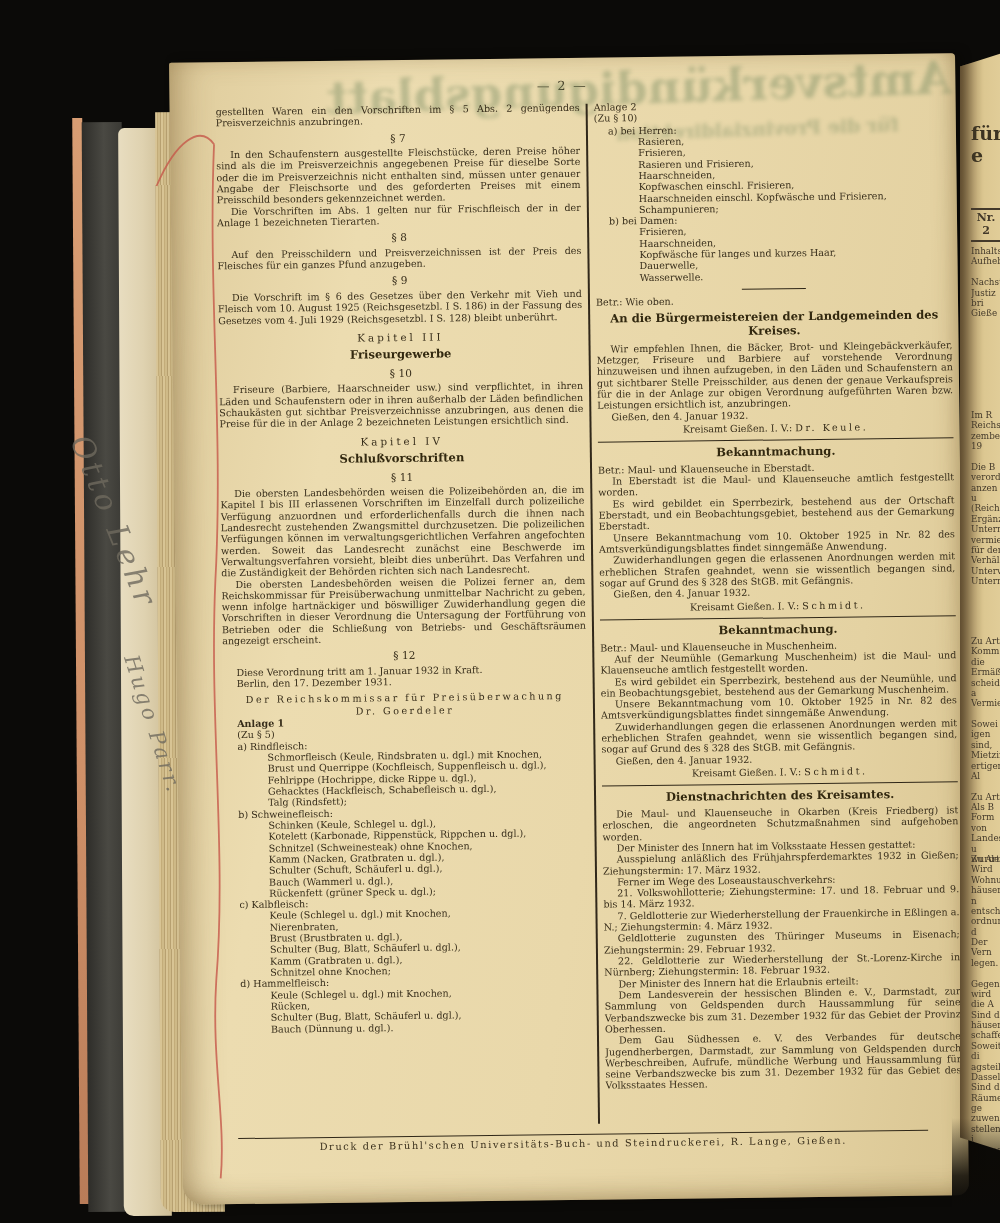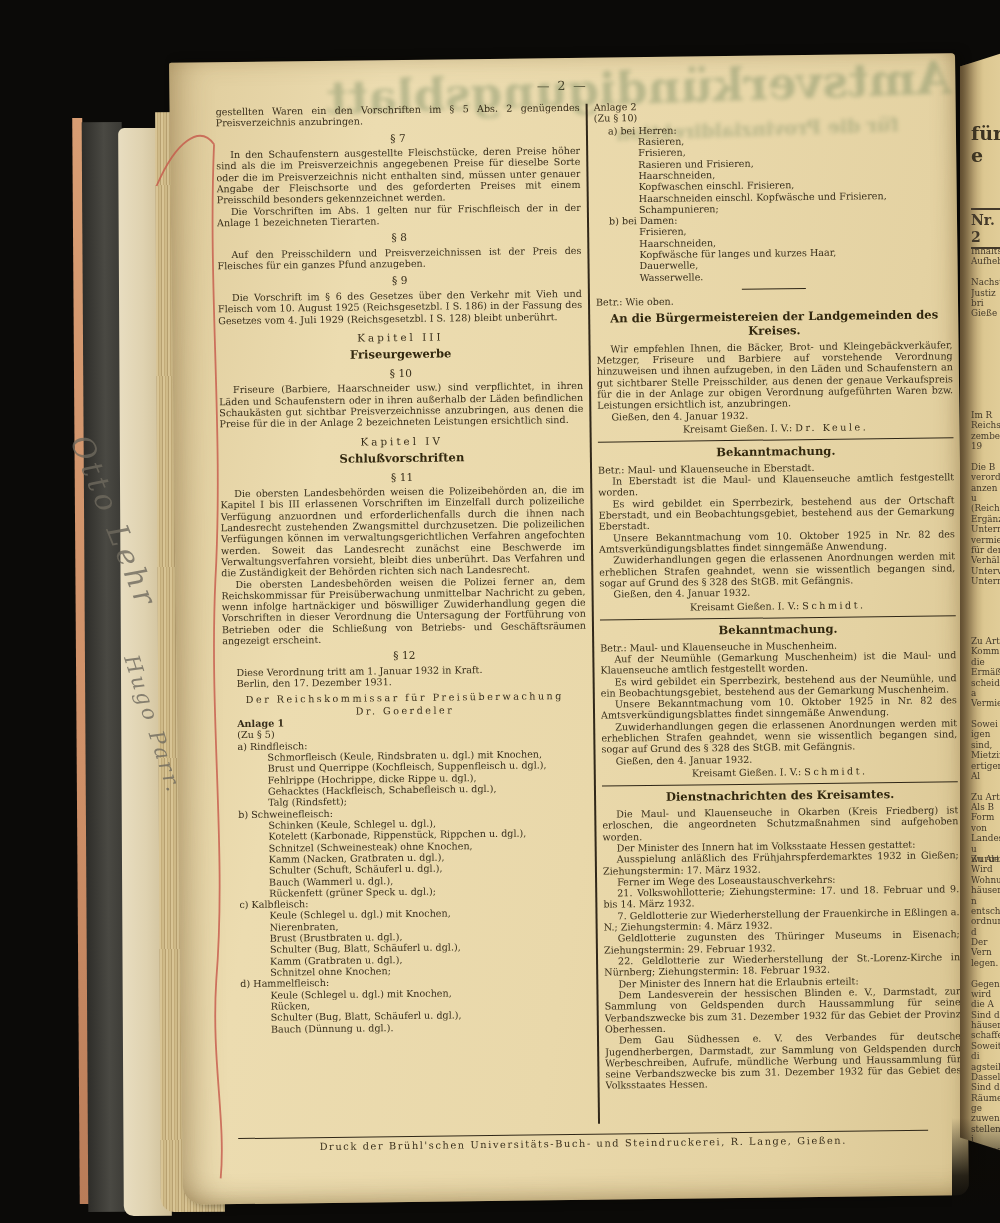--- a/index.html
+++ b/index.html
@@ -77,21 +77,21 @@
   .hand{position:absolute;font-style:italic;color:#6f6a5e;opacity:.8;z-index:3;
     font-family:"DejaVu Serif",serif;white-space:nowrap;}
   .hand1{left:96px;top:430px;font-size:30px;transform:rotate(68deg);transform-origin:left top;letter-spacing:4px;}
   .hand2{left:142px;top:652px;font-size:21px;transform:rotate(72deg);transform-origin:left top;letter-spacing:3px;}
   .redline{position:absolute;left:-22px;top:48px;z-index:3;pointer-events:none;}
 
   
   .frag{position:absolute;left:11px;width:34px;color:#43392a;font-size:8.8px;line-height:1.18;
     white-space:pre-line;overflow:hidden;}
   .frag-masthead{top:72px;font-size:19px;font-weight:bold;color:#3c3322;}
-  .frag-nr{top:158px;font-size:14px;font-weight:bold;border-top:2px solid #43392a;border-bottom:2px solid #43392a;padding:2px 0;width:30px;}
+  .frag-nr{top:158px;font-size:11px;font-weight:bold;border-top:2px solid #43392a;border-bottom:2px solid #43392a;padding:2px 0;width:30px;text-align:center;}
   .f3{top:196px;}
   .f4{top:360px;}
   .f5{top:586px;}
   .f6{top:804px;}
 </style>
 </head>
 <body>
 
 <div class="edge-salmon"></div>
 <div class="edge-cover"></div>

